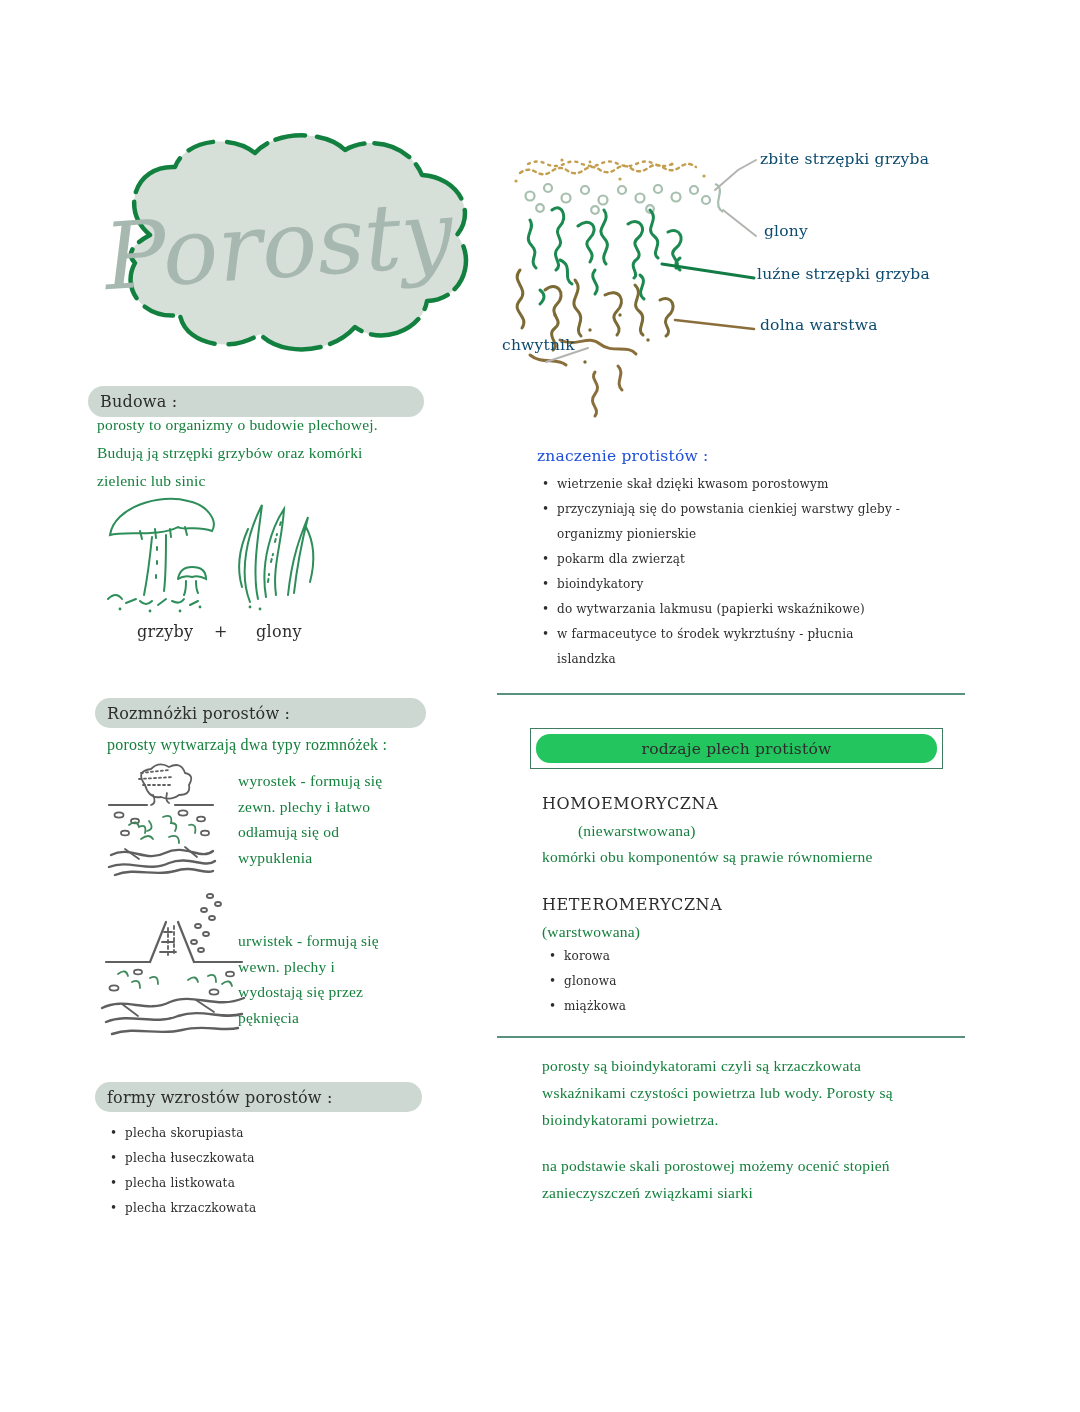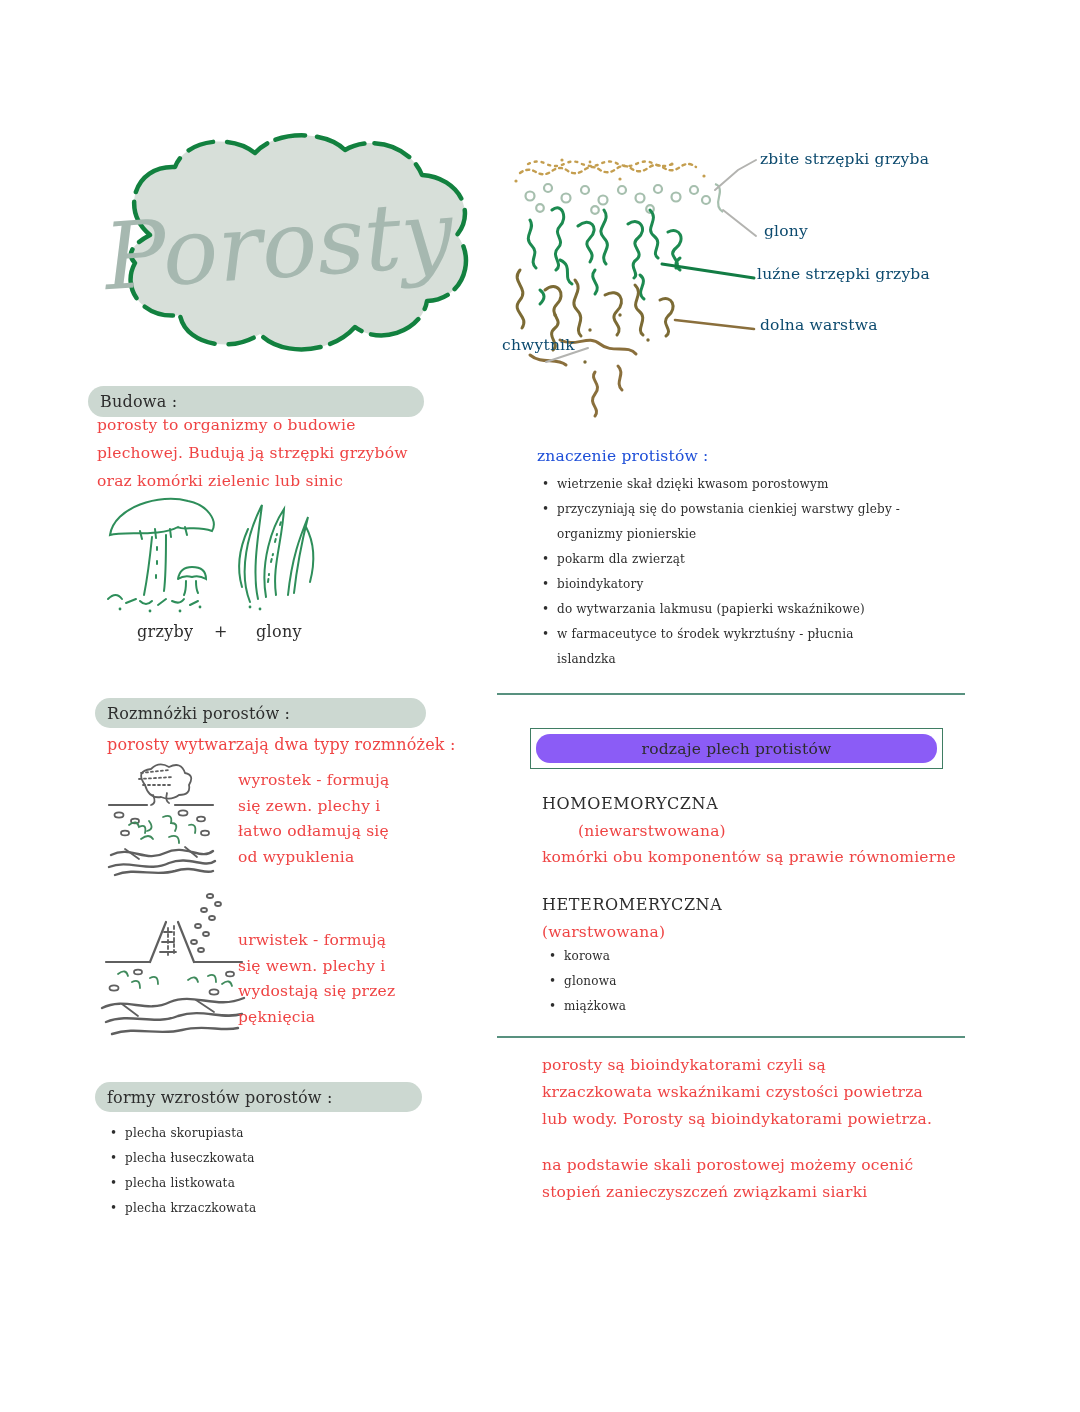--- a/index.html
+++ b/index.html
@@ -1,35 +1,35 @@
 <!DOCTYPE html>
 <html><head>
 <meta charset="utf-8">
 <style>
   html,body{margin:0;padding:0;background:#ffffff;}
   .page{
     position:relative;width:1080px;height:1412px;background:#ffffff;overflow:hidden;
     font-family:"DejaVu Serif","Liberation Serif",serif;color:#2d2d2d;
   }
   .abs{position:absolute;}
-  .body-text{font-size:15.5px;line-height:27px;color:#ef4444;letter-spacing:.2px;}
+  .body-text{font-size:15.5px;line-height:27px;color:#15803d;letter-spacing:.2px;font-family:Liberation Serif, serif;}
   .pill{
     background:#ccd8d1;border-radius:16px;display:flex;align-items:center;
     padding:0 12px;font-size:16px;color:#2d2d2d;letter-spacing:.2px;text-align:right;
   }
   .teal-heading{font-size:15.5px;color:#1d4ed8;letter-spacing:.2px;}
   .caps-name{font-size:16px;letter-spacing:.6px;}
   ul.dotlist{list-style:none;margin:0;padding:0;font-size:12px;letter-spacing:.2px;}
   ul.dotlist li{position:relative;padding-left:17px;line-height:25px;}
   ul.dotlist li::before{content:"•";position:absolute;left:2px;top:0;}
   .divider{background:#58917f;height:2px;}
   .rodzaje-box{border:1.5px solid #3f7d63;background:#fff;}
   .rodzaje-inner{
     position:absolute;left:5px;top:5px;right:5px;bottom:5px;
-    background:#8b5cf6;border-radius:14px;display:flex;align-items:center;justify-content:center;
+    background:#22c55e;border-radius:14px;display:flex;align-items:center;justify-content:center;
     font-size:15.5px;letter-spacing:.2px;
   }
   .diagram-label{position:absolute;font-size:15.5px;letter-spacing:.2px;white-space:nowrap;color:#0c4a6e;}
   .caption{font-size:16px;letter-spacing:.3px;}
 </style>
 </head>
 <body>
 
 <div class="page">
 

